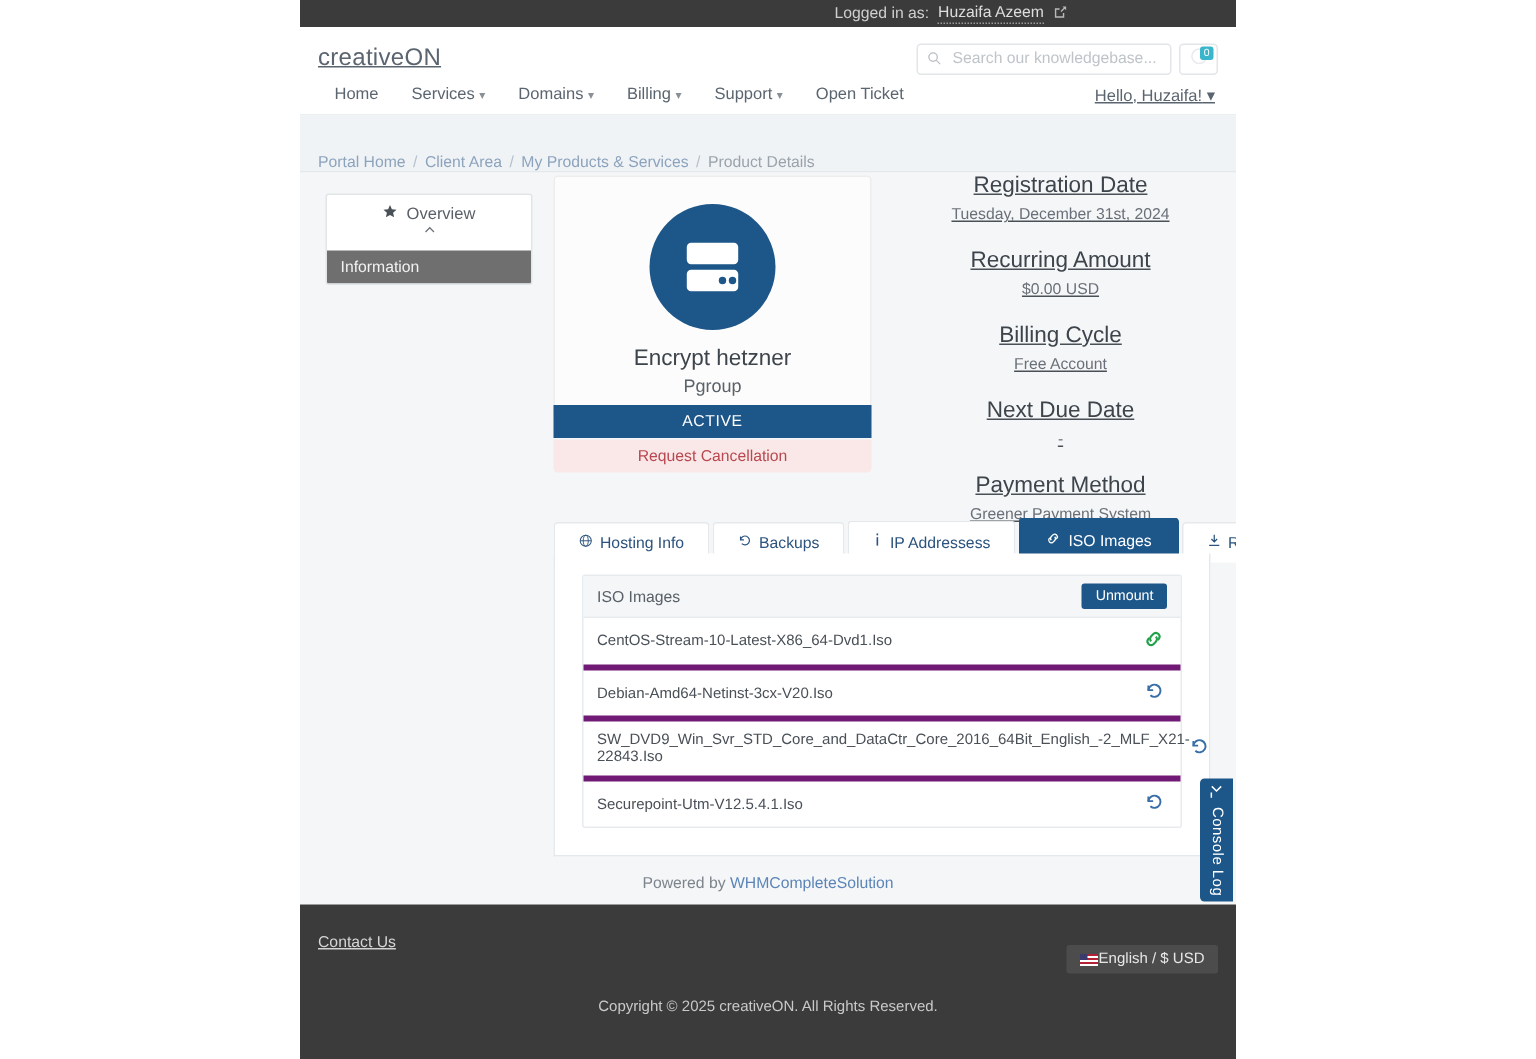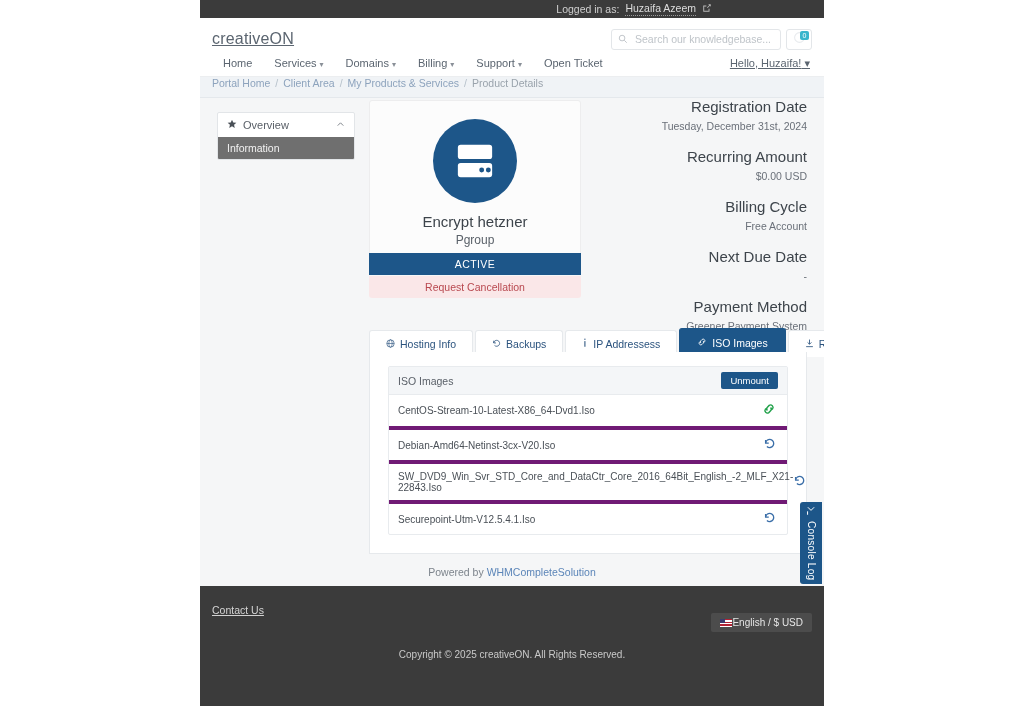--- a/index.html
+++ b/index.html
@@ -113,22 +113,22 @@
     text-decoration: none;
     white-space: nowrap;
   }
   .nav-item .caret { color: #8a9098; font-size: 8px; margin-left: 3px; }
   .hello { font-size: 11px; color: #5b6570; padding-right: 2px; }
 
   
   .breadcrumb-bar {
     background: #f0f3f6;
     border-bottom: 1px solid #e4e8ec;
-    height: 21px;
-    display: flex; align-items: flex-start;
+    height: 38px;
+    display: flex; align-items: flex-end;
   }
   .breadcrumb {
     width: 600px; margin: 0 auto;
     font-size: 10.5px;
     display: flex; align-items: center;
     gap: 5px;
   }
   .breadcrumb a { color: #8da3bd; text-decoration: none; }
   .breadcrumb .sep { color: #b6c0ca; }
   .breadcrumb .current { color: #9aa3ac; }
@@ -143,24 +143,25 @@
 
   
   .sidebar { position: absolute; left: 5px; top: 14px; width: 138px; }
   .panel-sidebar {
     background: #fff;
     border: 1px solid #e2e5e8;
     border-radius: 2px;
     overflow: hidden;
   }
   .sb-head {
-    display: flex; align-items: center; justify-content: space-between;
+    display: flex; align-items: center; justify-content: center;
     padding: 6px 9px;
     font-size: 11px;
     color: #5a6068;
+    flex-direction: column;
   }
   .sb-head .lbl { display: flex; align-items: center; gap: 6px; }
   .sb-item {
     background: #6f6f6f;
     color: #f2f2f2;
     font-size: 10.5px;
     padding: 5px 9px;
   }
 
   
@@ -200,21 +201,21 @@
     width: 212px;
     background: #fae7e8;
     color: #b8484f;
     font-size: 10.5px;
     text-align: center;
     padding: 5px 0;
     border-radius: 0 0 3px 3px;
   }
 
   
-  .details { position: absolute; left: 395px; top: 0; width: 200px; text-align: right; }
+  .details { position: absolute; left: 395px; top: 0; width: 200px; text-align: center; text-decoration: underline; }
   .det-title { font-size: 15px; color: #3d444b; margin: 0 0 5px; }
   .det-value { font-size: 10.5px; color: #6a7079; margin: 0 0 16px; }
 
   
   .tabs {
     position: absolute;
     left: 157px; top: 230px;
     width: 438px;
     display: flex;
     align-items: flex-end;

